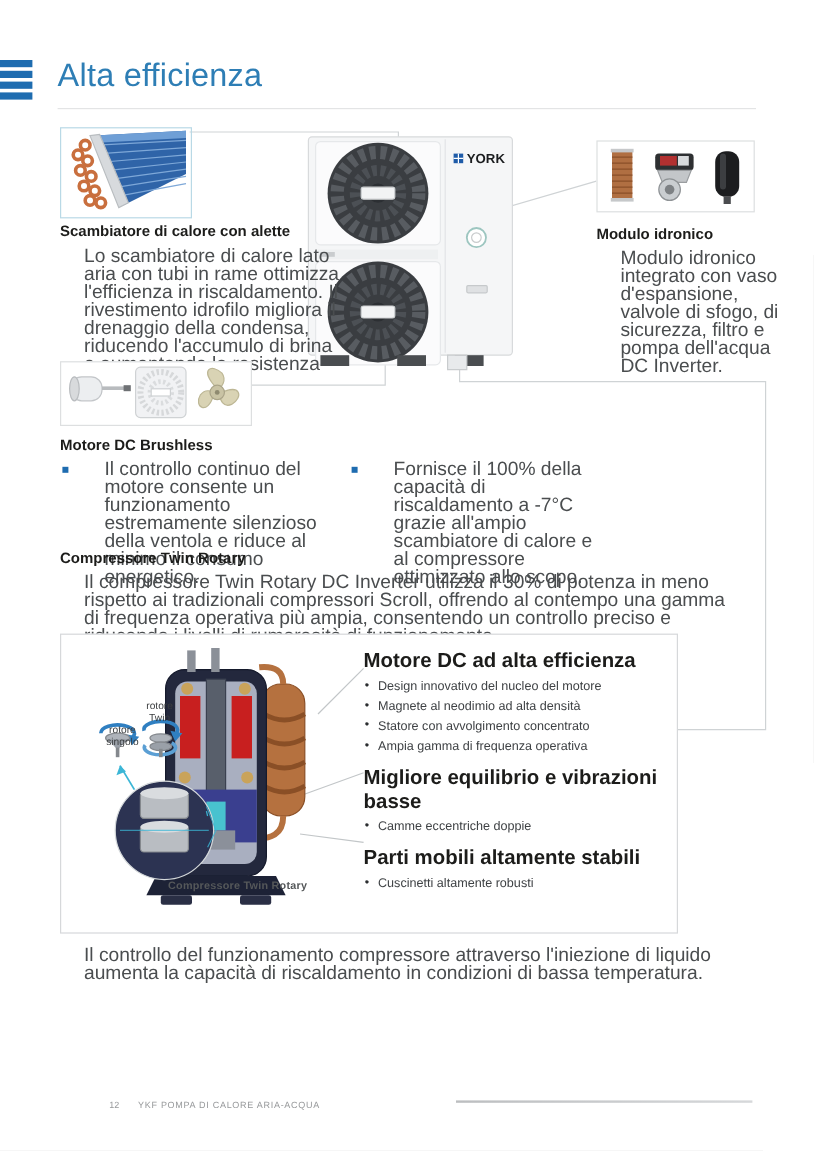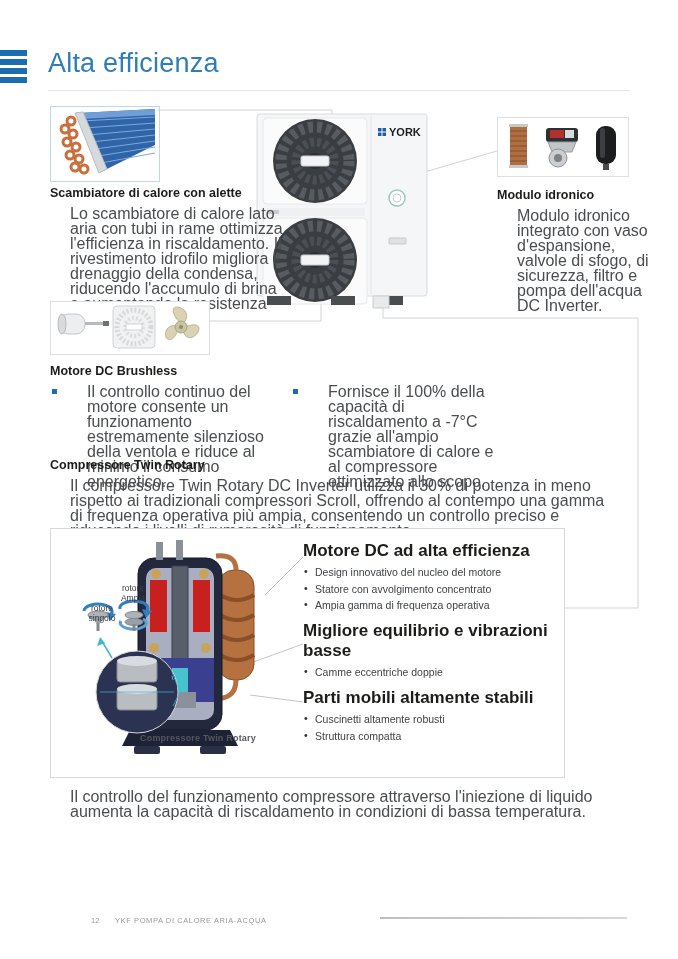--- a/index.html
+++ b/index.html
@@ -269,38 +269,38 @@
       <path d="M-14,-6 a14,7 0 1 1 24,4" fill="none" stroke="#2f7fc1" stroke-width="3"></path>
       <polygon points="12,3 18,-4 8,-6" fill="#2f7fc1"></polygon>
       <path d="M-13,6 a13,6 0 1 0 22,-2" fill="none" stroke="#5b9fd4" stroke-width="3"></path>
       <ellipse cx="0" cy="0" rx="9" ry="3.5" fill="#aeb3ba" stroke="#84888d"></ellipse>
       <ellipse cx="0" cy="7" rx="9" ry="3.5" fill="#9aa0a8" stroke="#84888d"></ellipse>
       <rect x="-1.5" y="9" width="3" height="7" fill="#84888d"></rect>
     </g>
   </svg>
 
   <div class="abs rotor-label rl-1">rotore singolo</div>
-  <div class="abs rotor-label rl-2">rotore Ampia</div>
+  <div class="abs rotor-label rl-2">rotore Twin</div>
   <div class="abs diag-caption">Compressore Twin Rotary</div>
 
   <div class="abs diag-col">
     <h4>Motore DC ad alta efficienza</h4>
     <ul>
       <li>Design innovativo del nucleo del motore</li>
+      <li>Magnete al neodimio ad alta densità</li>
       <li>Statore con avvolgimento concentrato</li>
       <li>Ampia gamma di frequenza operativa</li>
     </ul>
     <h4>Migliore equilibrio e vibrazioni basse</h4>
     <ul>
       <li>Camme eccentriche doppie</li>
     </ul>
     <h4>Parti mobili altamente stabili</h4>
     <ul>
       <li>Cuscinetti altamente robusti</li>
-      <li>Struttura compatta</li>
     </ul>
   </div>
 
   <div class="abs body-txt sec-closing">Il controllo del funzionamento compressore attraverso l'iniezione di liquido aumenta la capacità di riscaldamento in condizioni di bassa temperatura.</div>
 
   <div class="abs footer-page">12</div>
   <div class="abs footer-doc">YKF POMPA DI CALORE ARIA-ACQUA</div>
   <div class="abs footer-rule"></div>
 
 </div>

